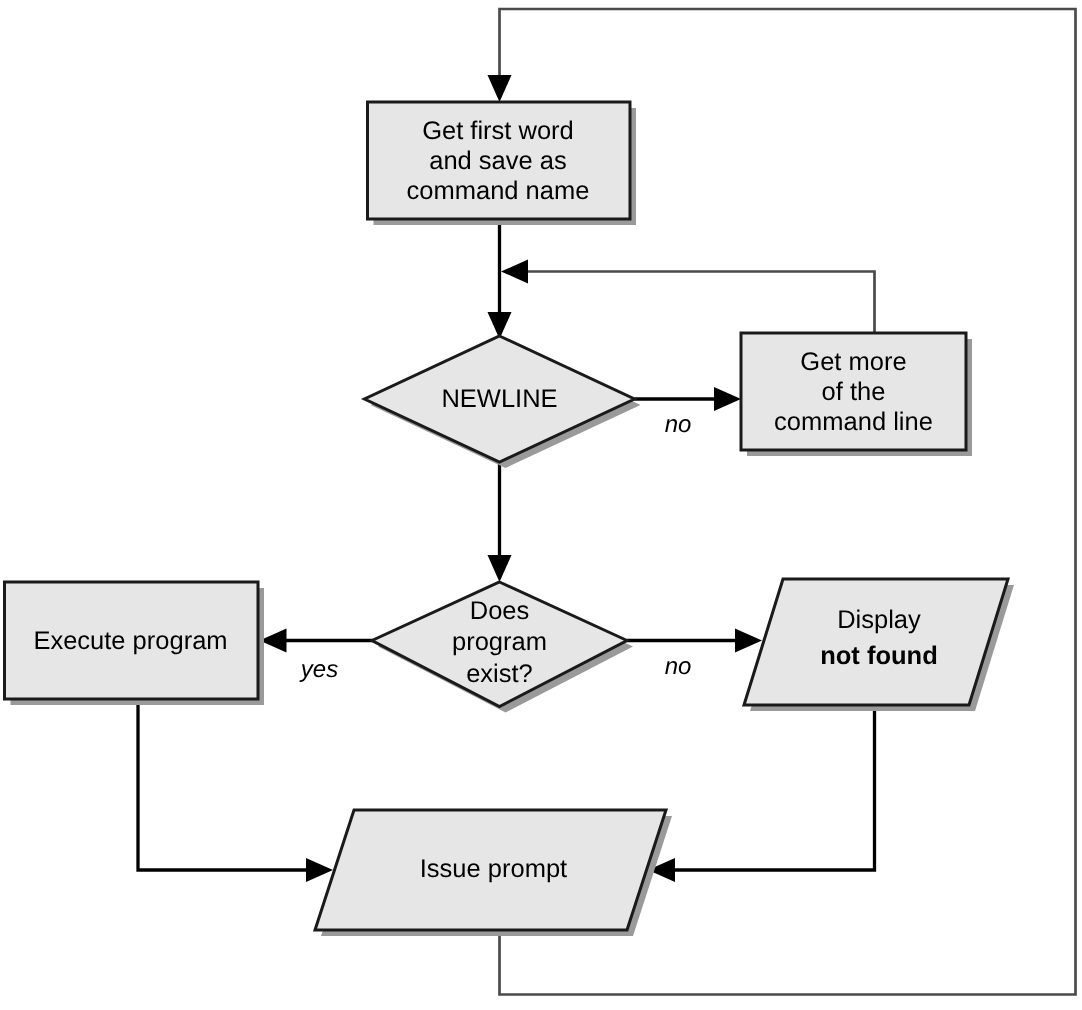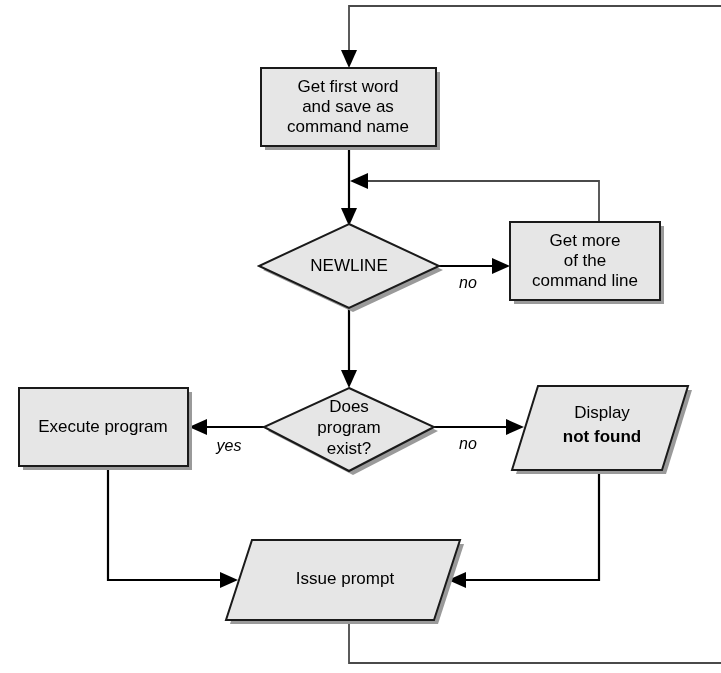--- a/index.html
+++ b/index.html
@@ -11,21 +11,20 @@
   body {
     width: 721px;
     height: 673px;
     font-family: "Liberation Sans", sans-serif;
     overflow: hidden;
   }
   #flowchart-root {
     position: relative;
     width: 640px;
     height: 673px;
-    padding-left: 16px;
   }
   svg#flow-svg {
     display: block;
     width: 721px;
     height: 673px;
   }
   .node-shape {
     fill: #e6e6e6;
     stroke: #1a1a1a;
     stroke-width: 2;

